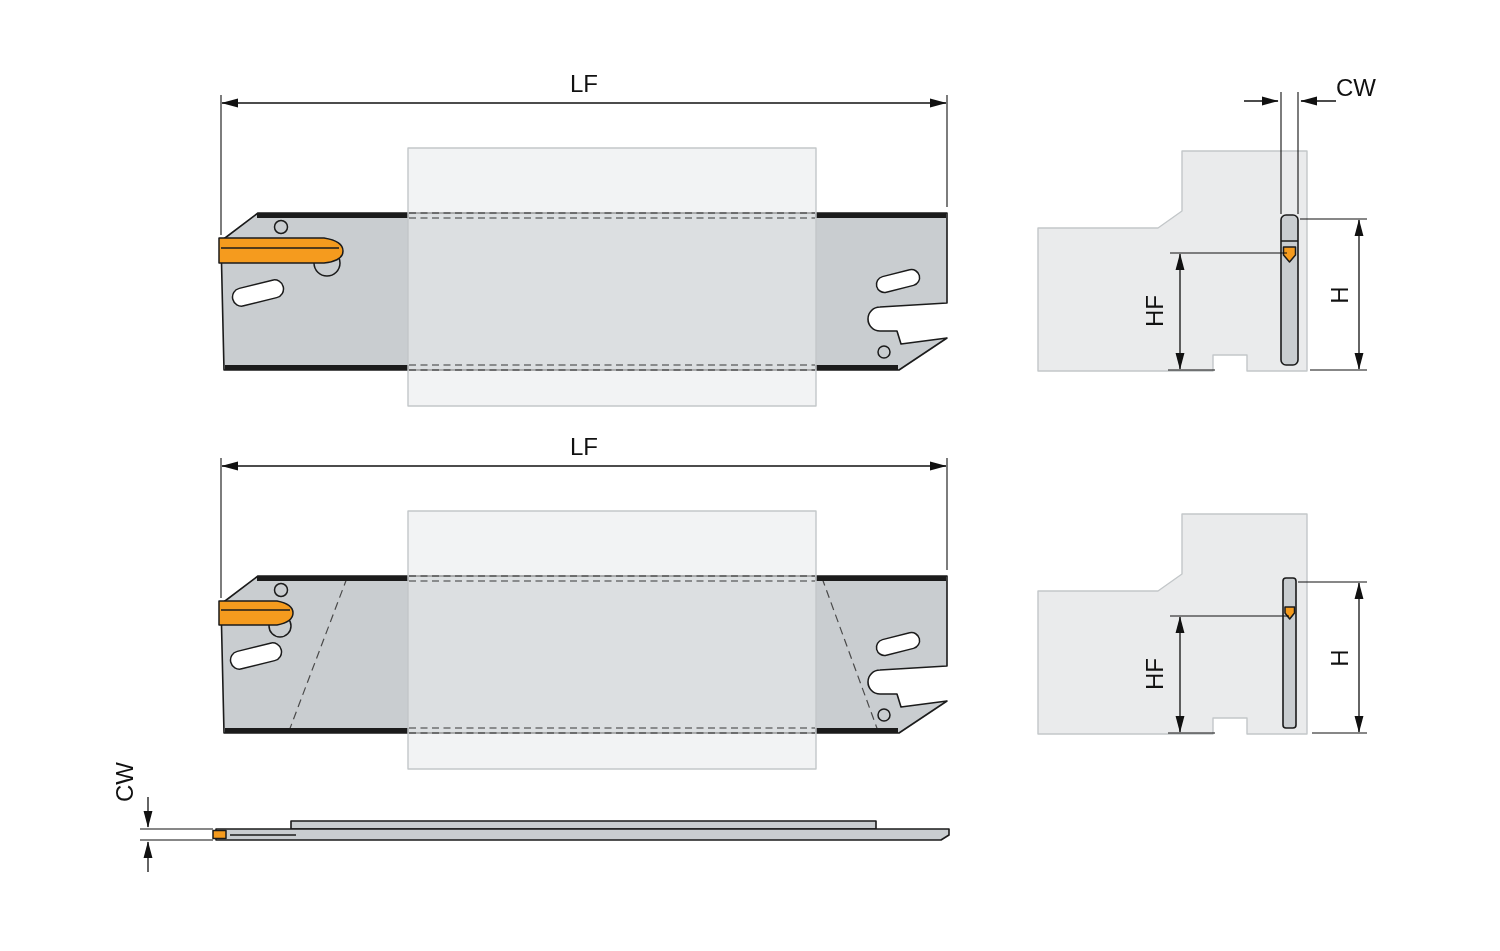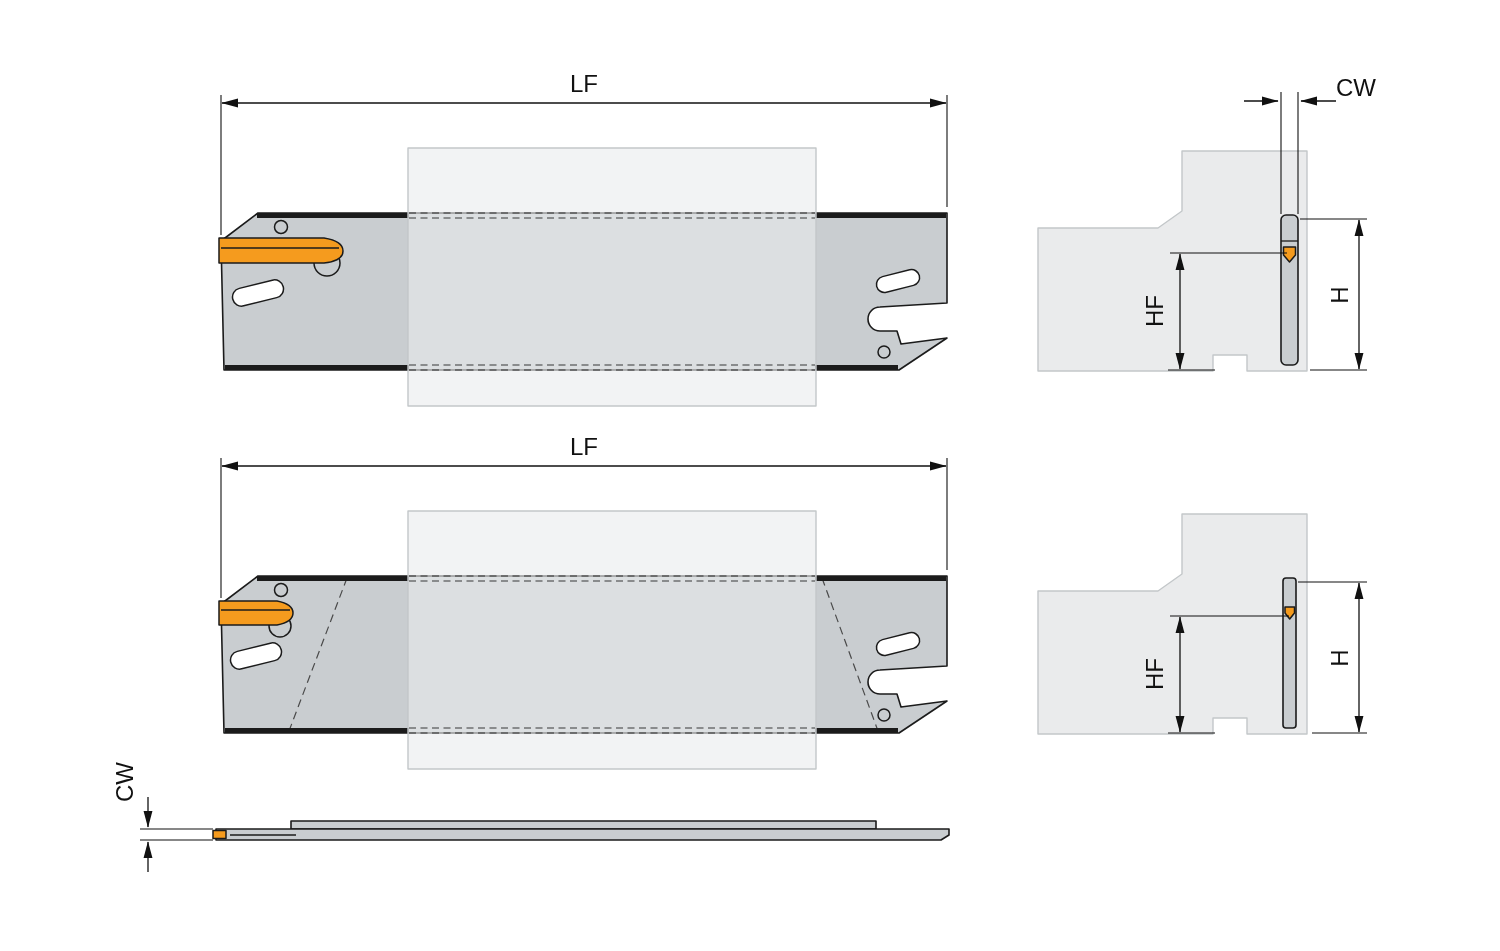--- a/index.html
+++ b/index.html
@@ -1,16 +1,16 @@
 <!DOCTYPE html>
 <html style="--background: #ffffff; --blade_fill: #c9cdd0; --block_fill: #eaebec; --block_stroke: #c3c7c9; --insert_orange: #f59b1e; --outline: #1b1b1b; --hole_fill: #ffffff; --dim_color: #111111;"><head>
 <meta charset="utf-8">
 <style>
   html,body{margin:0;padding:0;background:#fff;}
-  .canvas{position:relative;width:1500px;height:951px;background:var(--background,#ffffff);overflow:hidden;}
+  .canvas{position:relative;width:1500px;height:951px;background:var(--background,#ffffff);overflow:hidden;border-radius:20px;}
   svg{display:block;}
   .blade{fill:var(--blade_fill,#c9cdd0);stroke:var(--outline,#1b1b1b);stroke-width:1.6;stroke-linejoin:round;}
   .thick{stroke:var(--outline,#1b1b1b);stroke-width:5;fill:none;stroke-linecap:butt;}
   .thin{stroke:var(--outline,#1b1b1b);stroke-width:1.3;fill:none;}
   .block{fill:var(--block_fill,#eaebec);stroke:var(--block_stroke,#c3c7c9);stroke-width:1.4;stroke-linejoin:round;}
   .overlay{fill-opacity:.6;}
   .hiddenline{stroke:var(--outline,#1b1b1b);stroke-width:1.2;stroke-dasharray:7 4.5;fill:none;opacity:.85;}
   .diag{stroke:#4a4a4a;stroke-width:1.2;stroke-dasharray:8 5;fill:none;}
   .orange{fill:var(--insert_orange,#f59b1e);stroke:var(--outline,#1b1b1b);stroke-width:1.5;stroke-linejoin:round;}
   .hole{fill:var(--hole_fill,#ffffff);stroke:var(--outline,#1b1b1b);stroke-width:1.5;}

